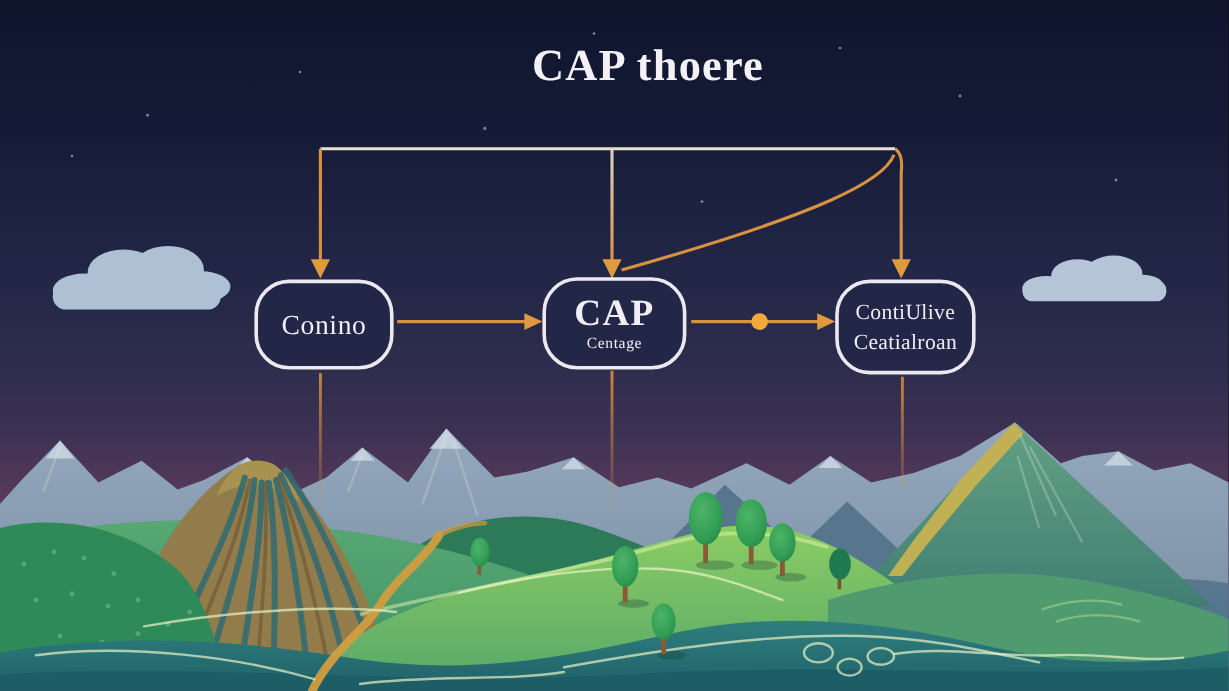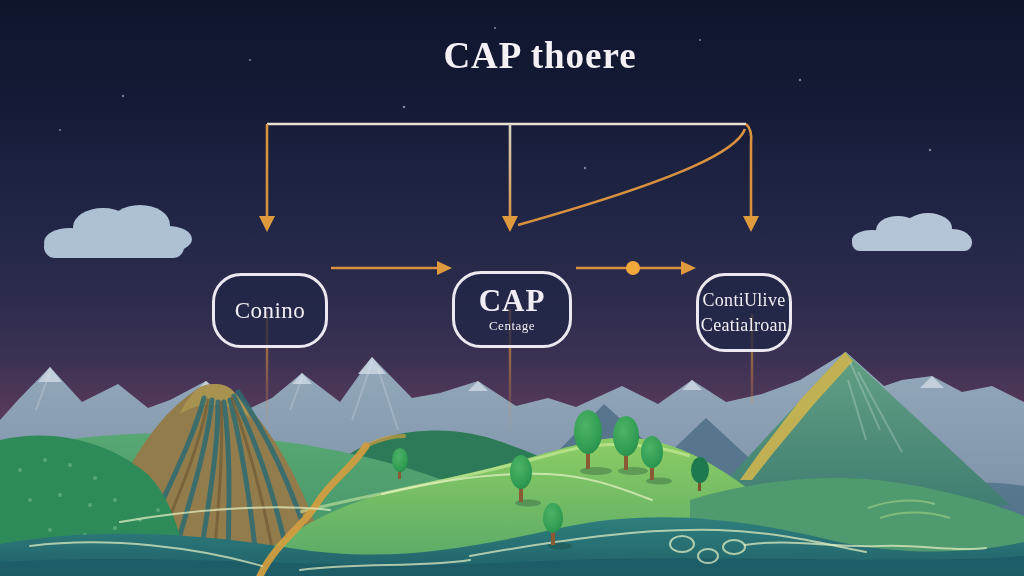--- a/index.html
+++ b/index.html
@@ -14,27 +14,27 @@
   .title{
     position:absolute;top:34px;left:0;right:0;text-align:center;
     transform:translateX(28px);
     font-size:37px;font-weight:600;letter-spacing:1px;color:#f3f1f6;
   }
   .node{
     position:absolute;box-sizing:border-box;
     border:3px solid #ece8f0;border-radius:29px;
     background:rgba(33,39,70,0.78);
     color:#f0edf4;display:flex;flex-direction:column;
-    align-items:center;justify-content:center;text-align:center;margin-top:40px;
+    align-items:center;justify-content:center;text-align:center;
   }
   .node-left{left:212px;top:233px;width:116px;height:75px;font-size:23px;font-weight:500;letter-spacing:0.5px;}
   .node-center{left:452px;top:231px;width:120px;height:77px;}
   .node-center .big{font-size:31px;font-weight:700;letter-spacing:1px;line-height:1.0;}
   .node-center .sub{font-size:13px;font-weight:500;margin-top:2px;letter-spacing:0.5px;}
-  .node-right{left:696px;top:233px;width:96px;height:79px;font-size:18px;font-weight:500;line-height:1.35;letter-spacing:0.3px;}
+  .node-right{left:696px;top:233px;width:117px;height:79px;font-size:18px;font-weight:500;line-height:1.35;letter-spacing:0.3px;}
 </style>
 </head>
 <body>
 
 <div class="stage">
 
   <svg class="layer" viewBox="0 0 1024 576" aria-hidden="true">
     <defs>
       <linearGradient id="gMtnFar" x1="0" y1="0" x2="0" y2="1">
         <stop offset="0" stop-color="#95a9bd"></stop>

